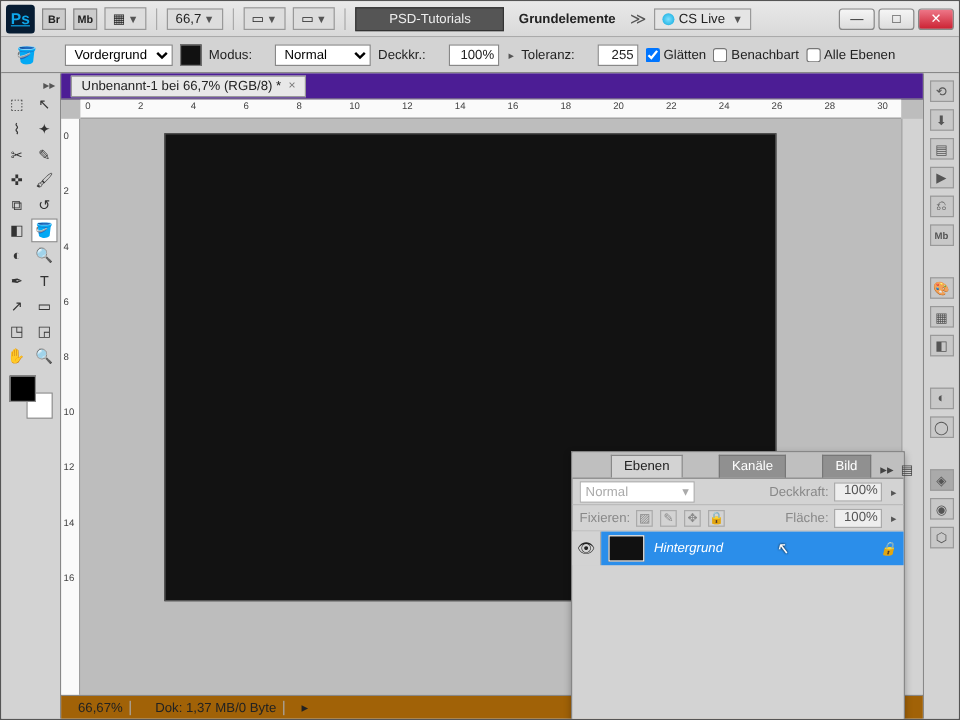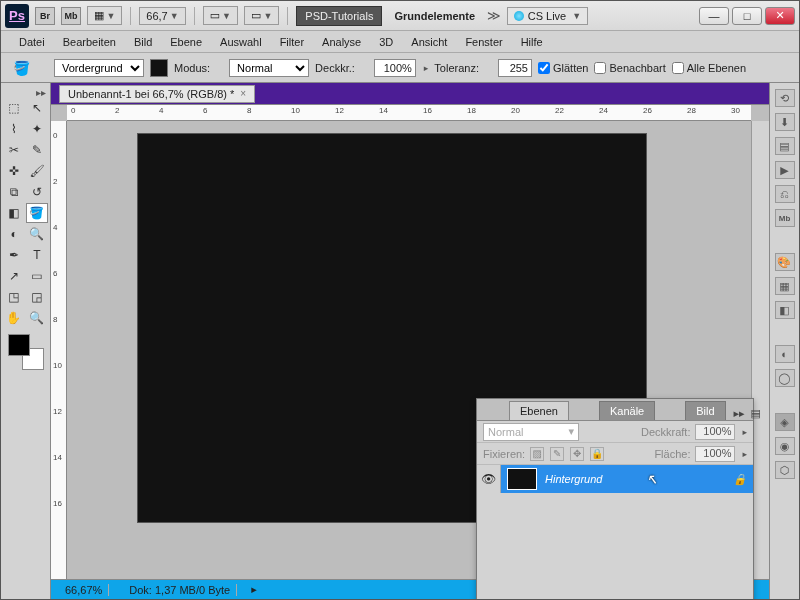--- a/index.html
+++ b/index.html
@@ -1,24 +1,24 @@
 <!DOCTYPE html>
 <html><head>
 <meta charset="utf-8">
 <style>
 * { box-sizing: border-box; margin: 0; padding: 0; user-select: none; }
 body { font-family: Tahoma, Arial, sans-serif; font-size: 11px; background: #b8b8b8; width: 800px; height: 600px; overflow: hidden; color: #222; }
 .window { width: 800px; height: 600px; background: #d3d3d3; border: 1px solid #555; display: flex; flex-direction: column; }
 .titlebar { height: 30px; background: linear-gradient(#e9e9e9,#d9d9d9); display: flex; align-items: center; gap: 6px; padding: 0 4px; border-bottom: 1px solid #aaa; }
 .titlebar .btn { display: inline-flex; align-items: center; padding: 2px 6px; border: 1px solid #999; background: #ddd; font-size: 11px; }
 .titlebar .sep { width: 1px; height: 18px; background: #aaa; margin: 0 2px; }
-.ps-icon { width: 24px; height: 24px; background: #061c33; color: #f0abfc; font-weight: bold; font-size: 13px; display: flex; align-items: center; justify-content: center; border-radius: 3px; text-decoration: underline; }
+.ps-icon { width: 24px; height: 24px; background: #061c33; color: #0ea5e9; font-weight: bold; font-size: 13px; display: flex; align-items: center; justify-content: center; border-radius: 3px; text-decoration: underline; }
 .sq-icon { width: 20px; height: 18px; background: #ccc; border: 1px solid #888; display: flex; align-items: center; justify-content: center; font-size: 9px; font-weight: bold; text-align: right; }
 .arrow { font-size: 9px; color: #555; padding-left: 2px; }
-.psd-tut { background: #555; color: #eee; padding: 3px 8px; border: 1px solid #333; }
+.psd-tut { background: #555; color: #eee; padding: 3px 27px; border: 1px solid #333; }
 .winbtns { margin-left: auto; display: flex; gap: 3px; }
 .winbtn { width: 30px; height: 18px; border: 1px solid #888; border-radius: 3px; display: flex; align-items: center; justify-content: center; font-size: 11px; }
 .winbtn.close { background: linear-gradient(#e78,#c23); color: #fff; }
 .winbtn.min,.winbtn.max { background: linear-gradient(#f5f5f5,#ddd); }
 .menubar { height: 22px; background: #d3d3d3; display: flex; align-items: center; gap: 2px; padding: 0 10px; border-bottom: 1px solid #aaa; }
 .menubar span { padding: 2px 8px; }
 .optionbar { height: 30px; background: #d3d3d3; display: flex; align-items: center; gap: 6px; padding: 0 8px; border-bottom: 1px solid #888; font-size: 11px; }
 .optionbar .swatch { width: 18px; height: 18px; background: #111; border: 1px solid #777; }
 .optionbar select, .optionbar .field { height: 18px; font-size: 11px; border: 1px solid #888; background: #fff; padding: 0 3px; }
 .optionbar .field { width: 42px; display: inline-flex; align-items: center; justify-content: flex-end; margin-left: 13px; }
@@ -39,21 +39,21 @@
 .ruler-h { height: 16px; background: #fafafa; border-bottom: 1px solid #888; margin-left: 16px; margin-right: 18px; position: relative; font-size: 8px; color: #444; overflow: hidden; }
 .ruler-h span { position: absolute; top: 1px; }
 .canvaswrap { flex: 1; display: flex; position: relative; }
 .ruler-v { width: 16px; background: #fafafa; border-right: 1px solid #888; position: relative; font-size: 8px; color: #444; }
 .ruler-v span { position: absolute; left: 2px; }
 .canvas-scroll { flex: 1; background: #bdbdbd; position: relative; overflow: hidden; }
 .canvas-black { position: absolute; left: 70px; top: 12px; width: 510px; height: 390px; background: #121212; border: 1px solid #555; }
 .rightdock { width: 30px; background: #d3d3d3; border-left: 1px solid #888; display: flex; flex-direction: column; align-items: center; padding-top: 6px; gap: 6px; }
 .rightdock .ricon { width: 20px; height: 18px; background: #c8c8c8; border: 1px solid #999; display:flex;align-items:center;justify-content:center;font-size:11px;color:#555;}
 .rightdock .rgap { height: 14px; }
-.statusbar { height: 20px; background: #0ea5e9; border-top: 1px solid #888; display: flex; align-items: center; font-size: 11px; padding: 0 8px; gap: 14px; text-align: center; }
+.statusbar { height: 20px; background: #a16207; border-top: 1px solid #888; display: flex; align-items: center; font-size: 11px; padding: 0 8px; gap: 14px; text-align: center; }
 .statusbar .slot { padding: 0 6px; border-right: 1px solid #aaa; }
 .layers-panel { position: absolute; left: 475px; top: 315px; width: 278px; height: 258px; background: #d3d3d3; border: 1px solid #777; box-shadow: 0 2px 6px rgba(0,0,0,.3); display: flex; flex-direction: column; font-size: 11px; }
 .layers-panel .tabs { height: 22px; background: #bfbfbf; display: flex; align-items: flex-end; padding-left: 4px; gap: 2px; border-bottom: 1px solid #888;}
 .layers-panel .tabs .ptab { padding: 3px 10px; background: #d3d3d3; border: 1px solid #888; border-bottom: none; font-size: 11px; margin-left: 28px; }
 .layers-panel .tabs .ptab.inactive { background: #909090; color: #fff; border-color: #777; }
 .layers-panel .tabs .more { margin-left: auto; padding: 0 6px; color: #444; display:flex; gap:6px; align-items:center; }
 .layers-panel .row { height: 22px; display: flex; align-items: center; padding: 0 6px; gap: 5px; color: #888; border-bottom: 1px solid #bbb; }
 .layers-panel .row .sel { flex: 0 0 96px; height: 18px; background: #fff; border: 1px solid #aaa; color: #aaa; padding: 0 4px; display: flex; align-items: center; justify-content: space-between; }
 .layers-panel .row .numfield { width: 40px; height: 16px; background: #eee; border: 1px solid #aaa; text-align: right; padding: 0 3px; color: #555; }
 .layers-panel .locks { display: flex; gap: 6px; align-items: center; color: #888; }
@@ -94,33 +94,20 @@
         <span>CS Live</span>
         <span class="arrow">▼</span>
       </div>
     <div class="winbtns">
       <div class="winbtn min">—</div>
       <div class="winbtn max">□</div>
       <div class="winbtn close">✕</div>
     </div>
   </div>
 
-  <div class="menubar">
-    <span>Datei</span>
-    <span>Bearbeiten</span>
-    <span>Bild</span>
-    <span>Ebene</span>
-    <span>Auswahl</span>
-    <span>Filter</span>
-    <span>Analyse</span>
-    <span>3D</span>
-    <span>Ansicht</span>
-    <span>Fenster</span>
-    <span>Hilfe</span>
-  </div>
 
   <div class="optionbar">
     <div class="tool" style="width:26px;font-size:14px;">🪣</div>
     <select class="field" style="width:90px"><option>Vordergrund</option></select>
     <div class="swatch"></div>
     <span>Modus:</span>
     <select class="field" style="width:80px"><option>Normal</option></select>
     <span>Deckkr.:</span>
     <div class="field">100%</div>
       <span class="arrow">▸</span>

